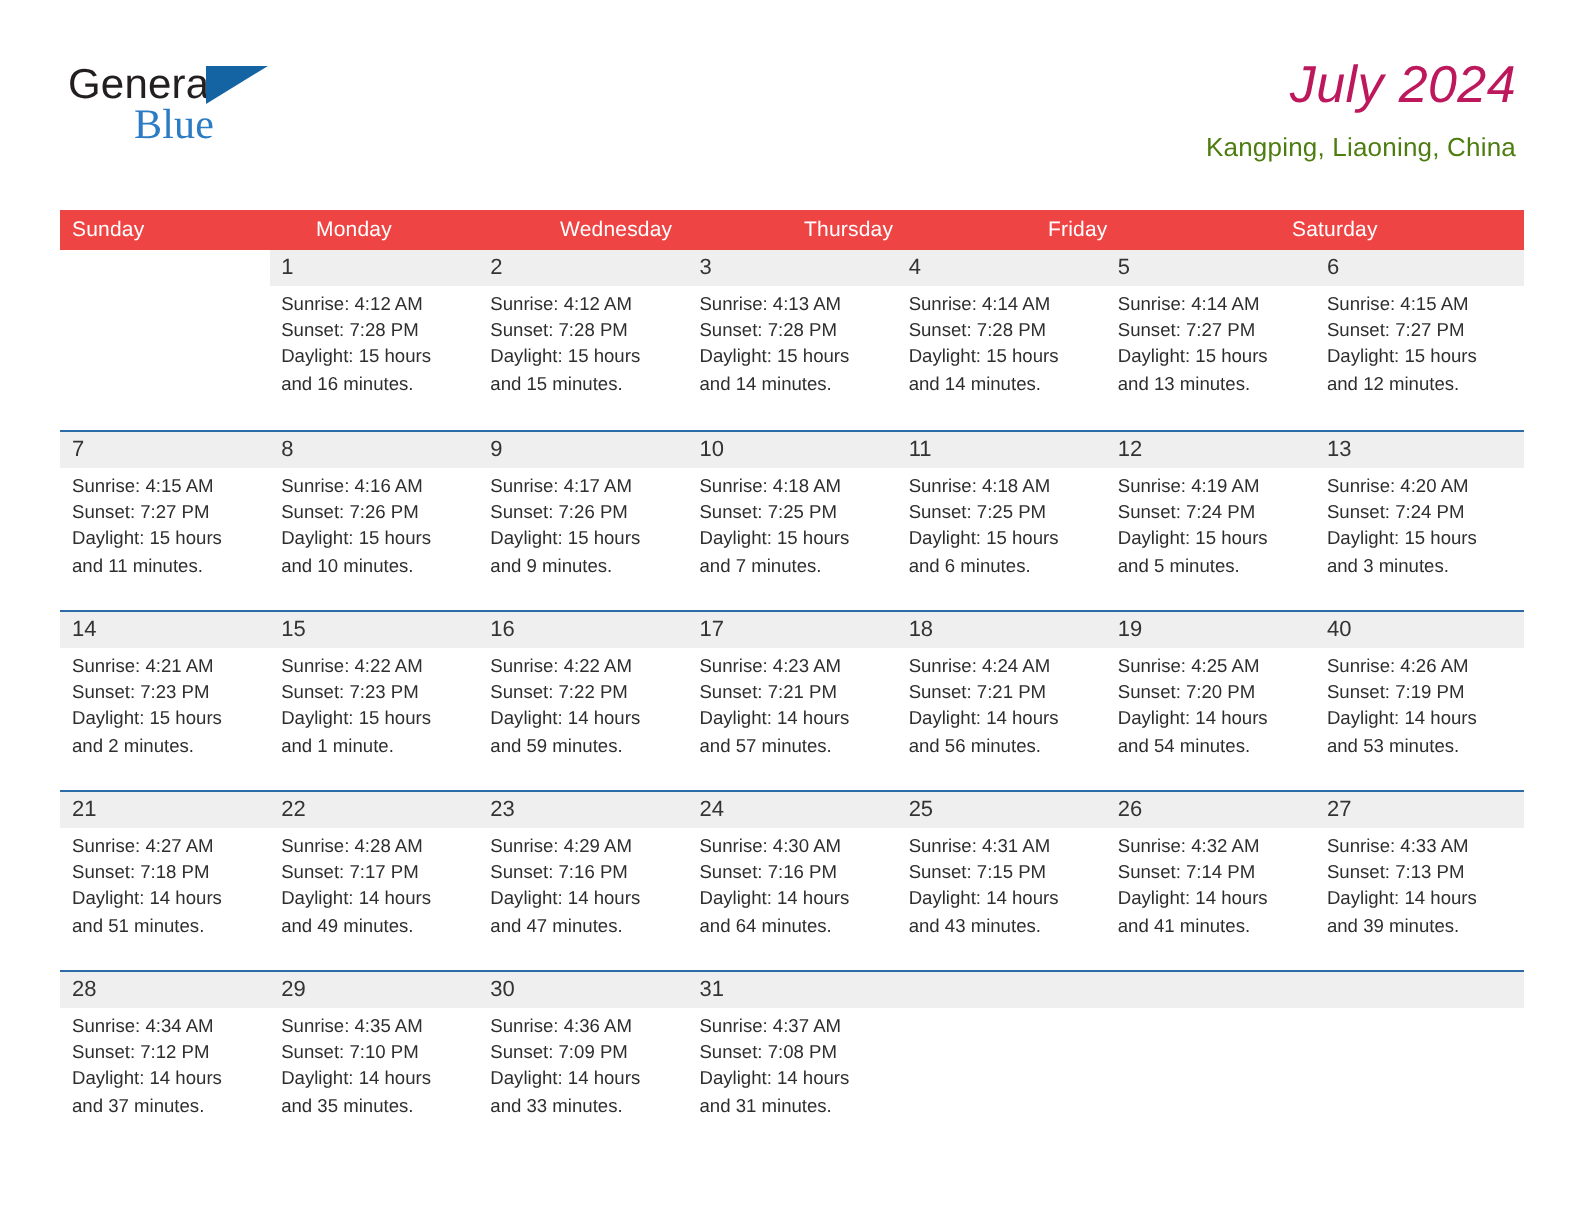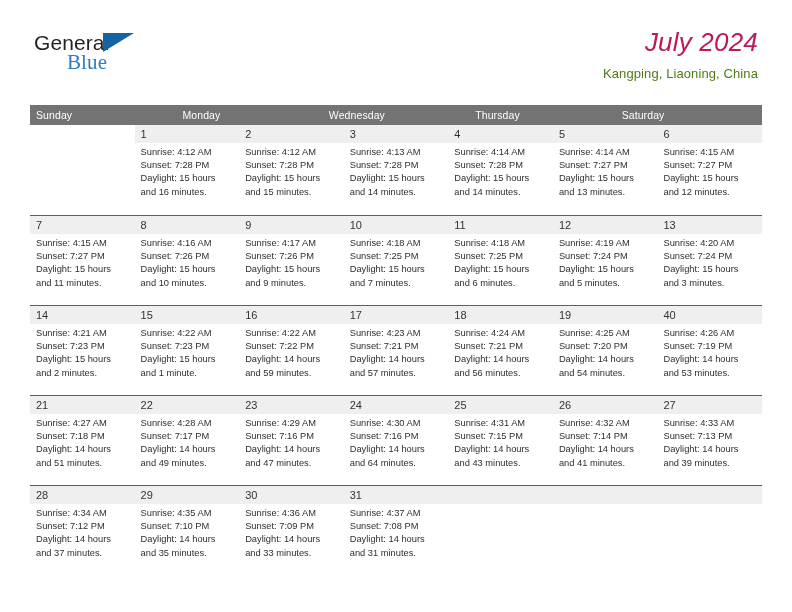--- a/index.html
+++ b/index.html
@@ -81,21 +81,21 @@
   
   .calendar {
     position: absolute;
     left: 30px;
     top: 105px;
     width: 732px;
   }
 
   .dow-row {
     display: flex;
-    background: #737373;
+    background: #ef4444;
     height: 20px;
   }
   .dow {
     flex: 1 1 0;
     color: #ffffff;
     font-size: 10.5px;
     line-height: 20px;
     padding-left: 6px;
     letter-spacing: .1px;
     white-space: nowrap;
@@ -154,20 +154,21 @@
     </div>
 
   </div>
 
   <div class="calendar">
     <div class="dow-row" id="dow-row">
         <div class="dow">Sunday</div>
         <div class="dow">Monday</div>
         <div class="dow">Wednesday</div>
         <div class="dow">Thursday</div>
+        <div class="dow">Friday</div>
         <div class="dow">Saturday</div>
       </div>
     <div id="weeks-container">
         <div class="week first">
           <div class="cell blank">
             <div class="daynum-band"></div>
           </div>
           <div class="cell">
             <div class="daynum-band">1</div>
             <div class="detail">

